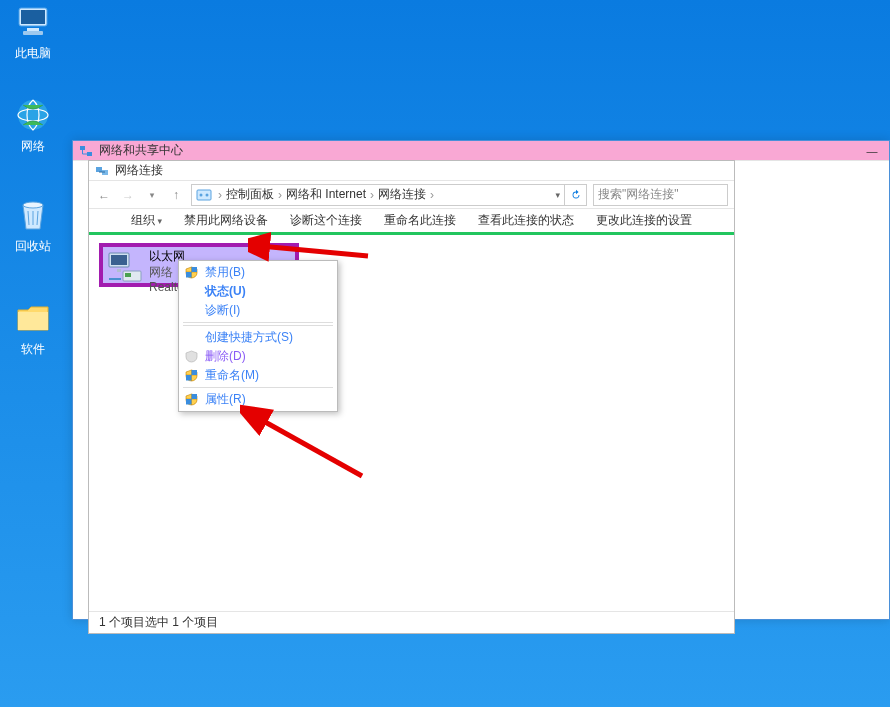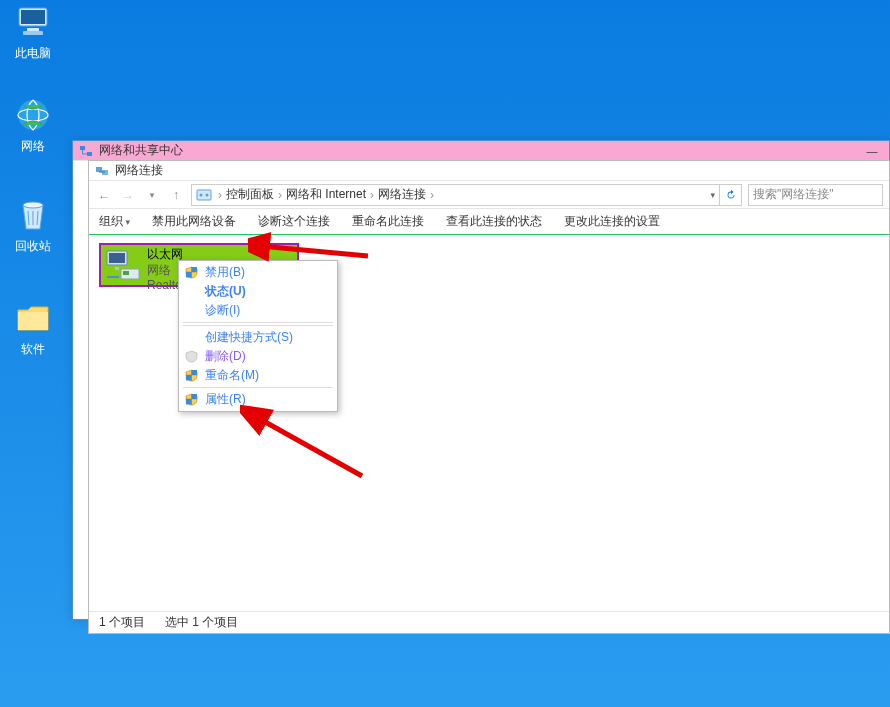--- a/index.html
+++ b/index.html
@@ -25,21 +25,21 @@
       background: #fff; border: 1px solid #4a90d9; box-shadow: 0 0 10px rgba(0,0,0,0.15);
     }
     .titlebar-outer {
       height: 20px; background: #f9a8d4; border-bottom: 1px solid #e5e5e5;
       display: flex; align-items: center; padding: 0 6px; font-size: 12px; color: #333;
     }
     .titlebar-outer .tb-icon { width: 14px; height: 14px; margin-right: 6px; }
 
     
     .window-inner {
-      position: absolute; left: 88px; top: 160px; width: 802px; height: 474px;
+      position: absolute; left: 88px; top: 160px; width: 647px; height: 474px;
       background: #fff; border: 1px solid #bbb;
     }
     .titlebar-inner {
       height: 20px; display: flex; align-items: center; padding: 0 6px;
       font-size: 12px; color: #333; border-bottom: 1px solid #e5e5e5;
     }
     .titlebar-inner .tb-icon { width: 14px; height: 14px; margin-right: 6px; }
     .wincontrols { position: absolute; right: 2px; top: 0; display: flex; }
     .wc-btn { width: 30px; height: 20px; display:flex; align-items:center; justify-content:center; font-size: 11px; color:#333; }
 
@@ -58,35 +58,35 @@
     .bc-sep { color: #999; }
     .refreshbtn { width: 22px; height: 22px; border: 1px solid #ccc; border-left:none; display:flex; align-items:center; justify-content:center; color:#0a7be0; font-size:12px;}
     .searchbox {
       width: 135px; height: 22px; border: 1px solid #ccc; display: flex; align-items: center;
       padding: 0 4px; font-size: 12px; color: #888;
     }
 
     
     .toolbar {
       height: 26px; display: flex; align-items: center; padding: 0 10px; gap: 22px;
-      font-size: 12px; color: #333; border-bottom: 1px solid #22c55e;
+      font-size: 12px; color: #333; border-bottom: 3px solid #22c55e; justify-content: center;
     }
     .tb-item { cursor: pointer; white-space: nowrap; }
     .tb-item.dropdown::after { content: " ▾"; color:#666; font-size: 9px; }
 
     
     .content {
       position: relative; width: 100%; height: calc(100% - 20px - 28px - 26px - 22px);
       background: #fff;
     }
 
     
     .adapter {
       position: absolute; left: 10px; top: 8px; width: 200px; height: 44px;
-      background: #84cc16; border: 2px solid #a21caf; display: flex; align-items: flex-start;
+      background: #c4b5fd; border: 4px solid #a21caf; display: flex; align-items: flex-start;
       padding: 2px 4px; gap: 6px;
     }
     .adapter .a-icon { width: 36px; height: 36px; flex-shrink:0; }
     .adapter .a-text { font-size: 12px; line-height: 1.3; color: #222; overflow:hidden; }
     .adapter .a-title { color: #000; }
     .adapter .a-sub { color: #555; }
 
     
     .contextmenu {
       position: absolute; left: 178px; top: 260px; width: 160px;
@@ -101,21 +101,21 @@
     .cm-item.bold { font-weight: bold; }
     .cm-sep { height: 1px; background: #ddd; margin: 2px 4px; }
     .cm-shield {
       position: absolute; left: 6px; width: 13px; height: 13px;
     }
 
     
     .statusbar {
       position: absolute; bottom: 0; left: 0; right: 0; height: 22px;
       border-top: 1px solid #e5e5e5; display: flex; align-items: center;
-      padding: 0 10px; gap: 20px; font-size: 12px; color: #333;
+      padding: 0 10px; font-size: 12px; color: #333;
     }
 
     
     .annot { position: absolute; pointer-events: none; z-index: 200; }
   </style>
 </head>
 <body>
 
 <div class="desktop-icon di-thispc">
   <div class="iconbox">

